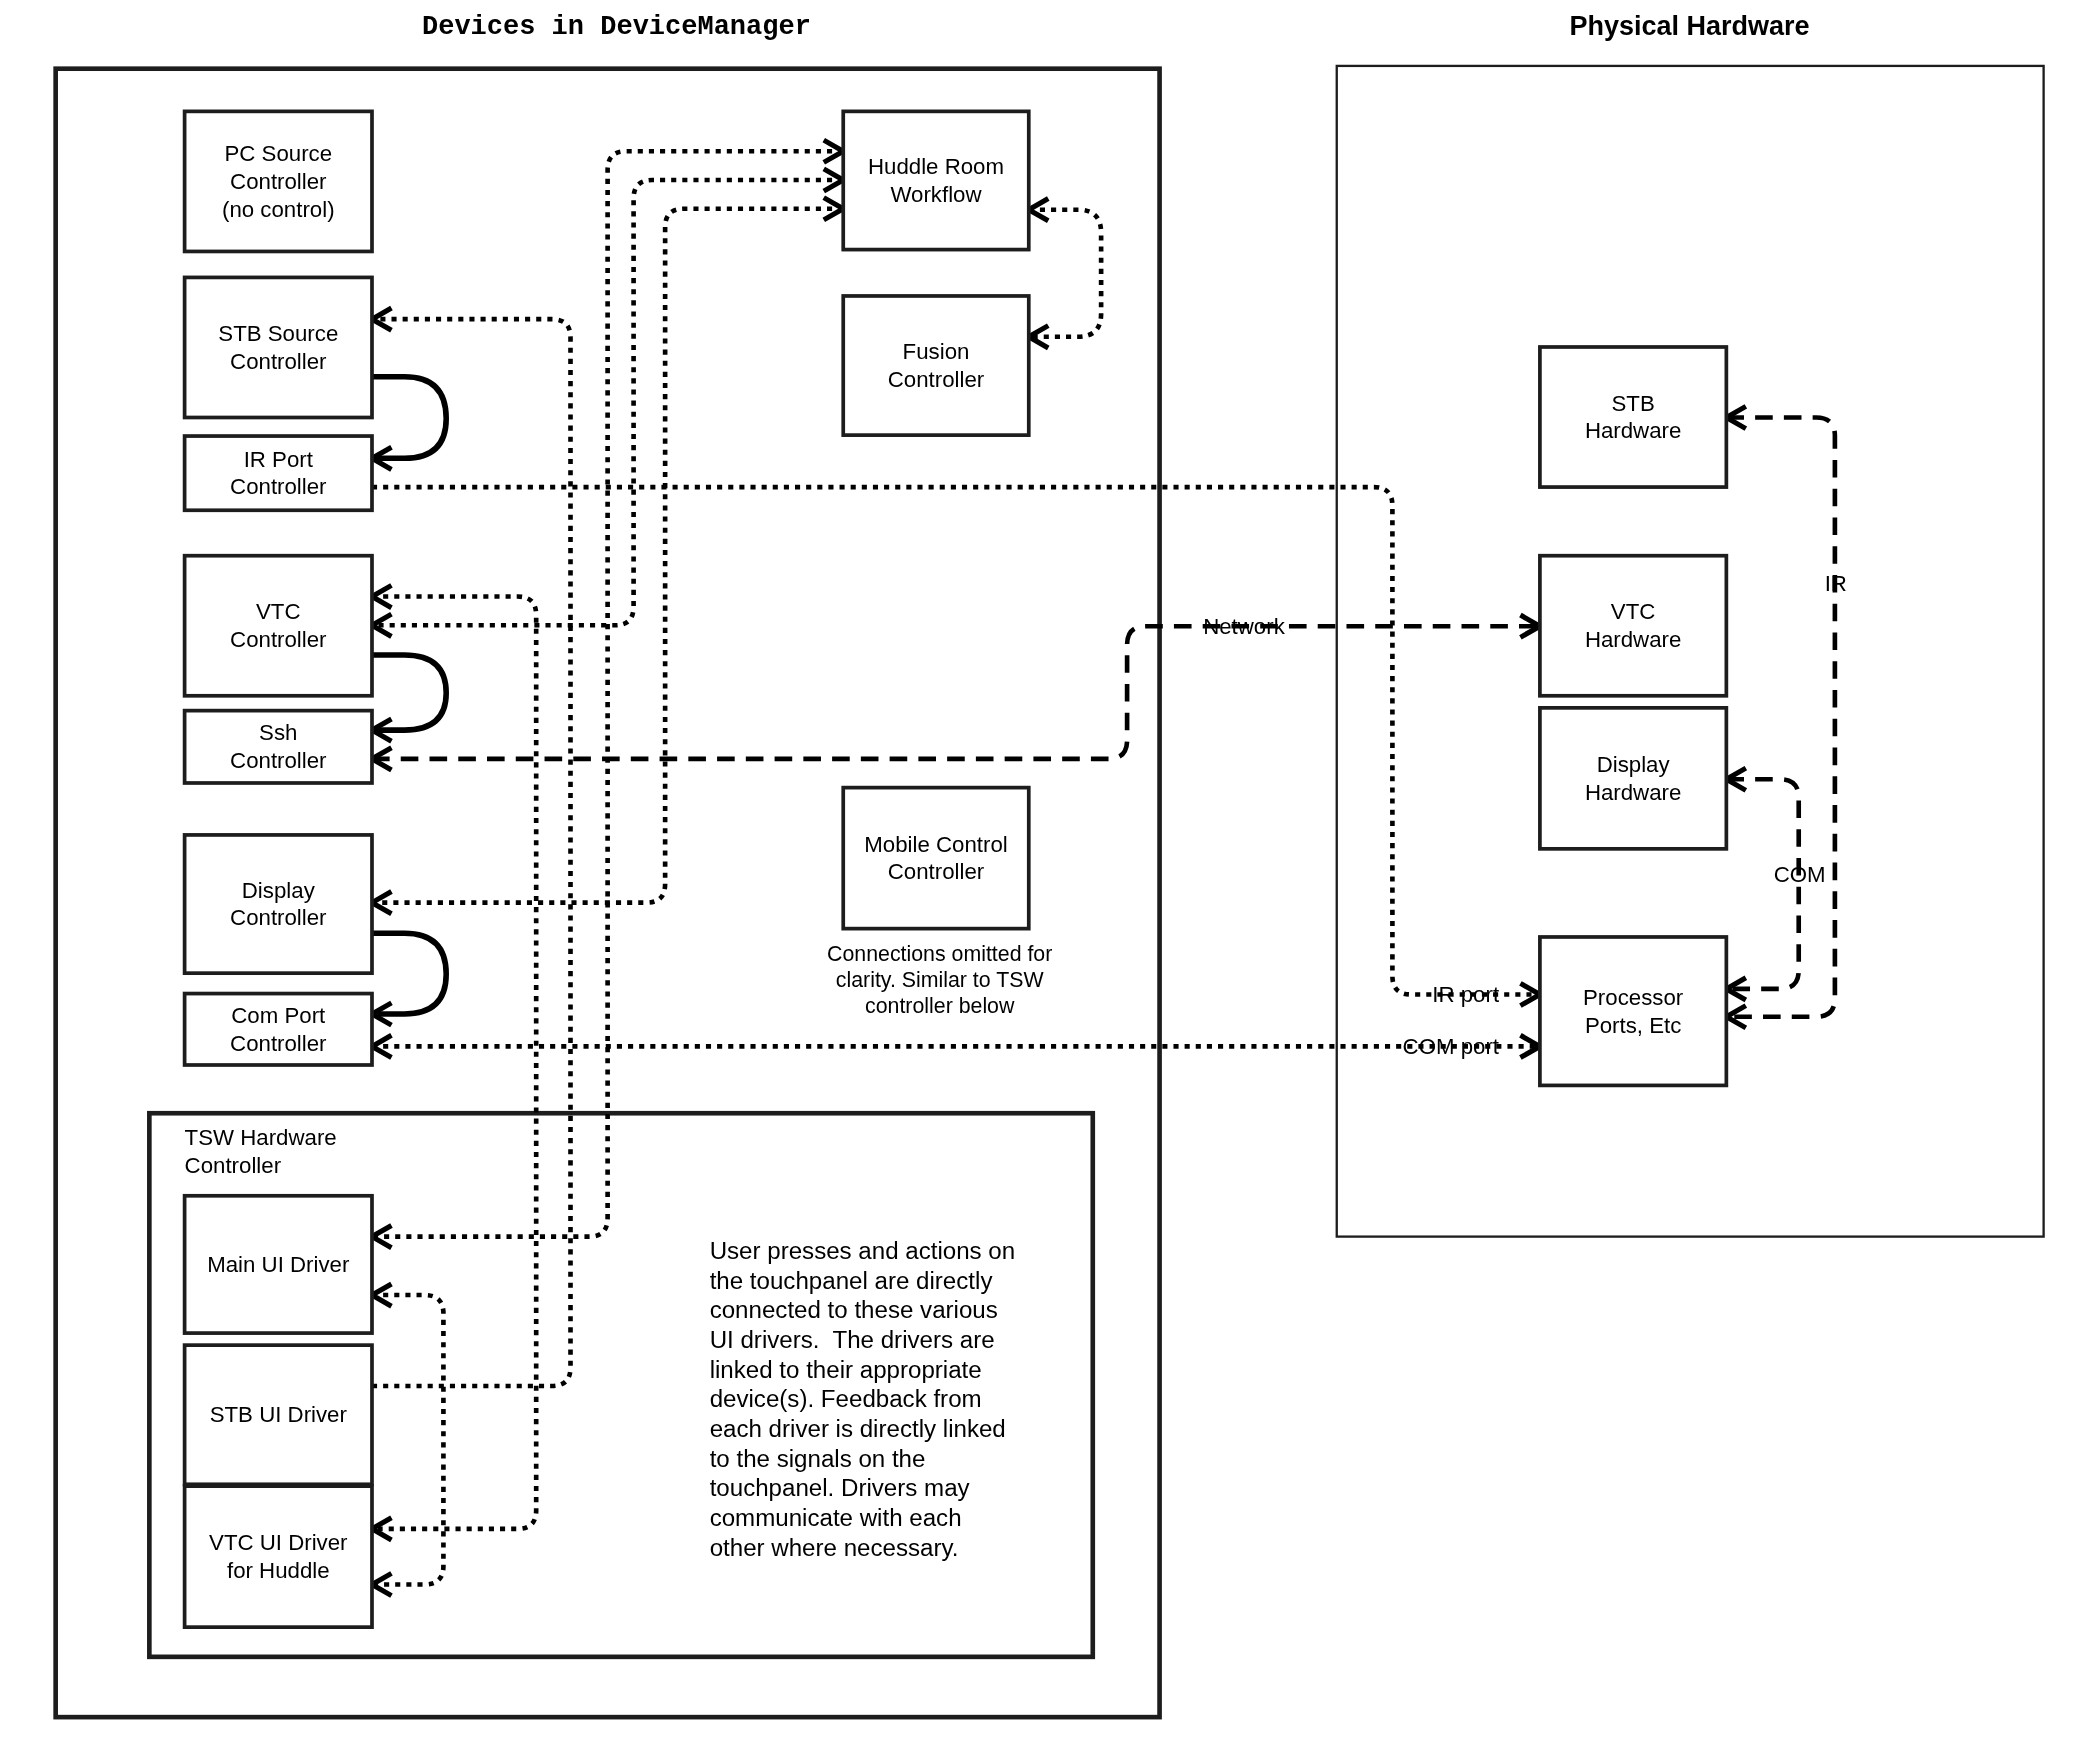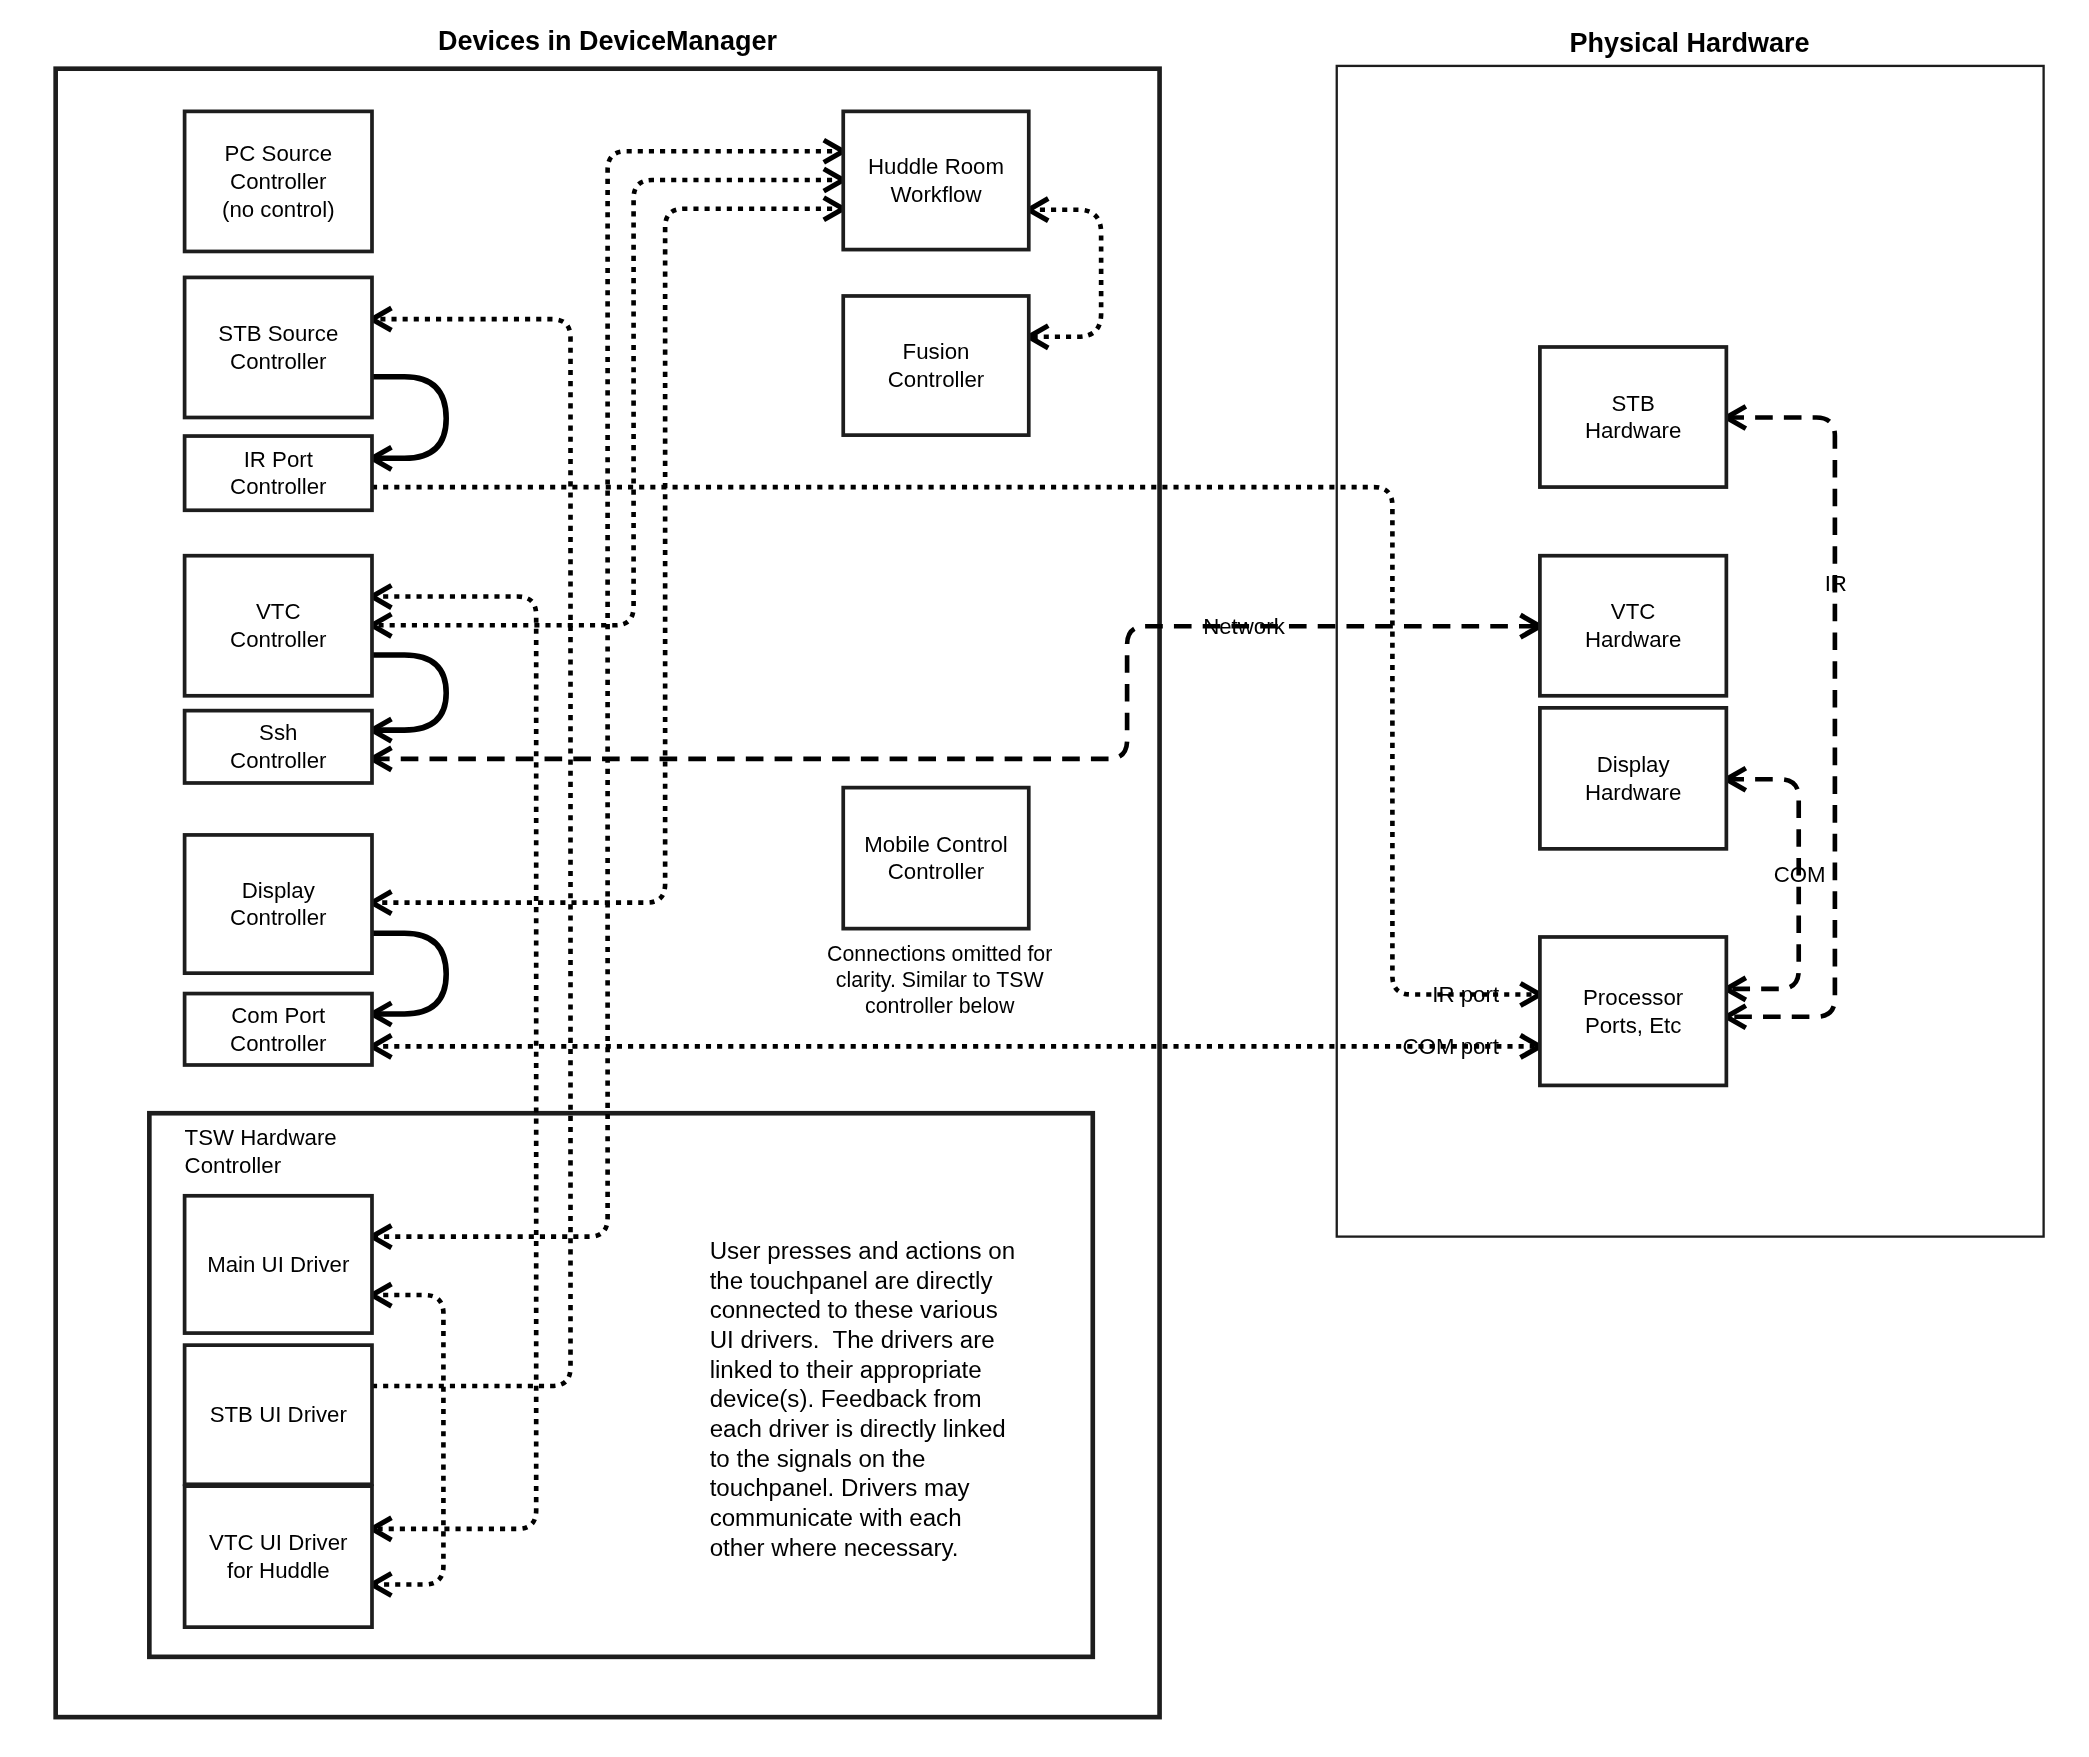--- a/index.html
+++ b/index.html
@@ -94,16 +94,16 @@
       <rect x="1660" y="599" width="201" height="151" class="nodebox"></rect>
       <text x="1760.5" y="0" text-anchor="middle" class="boxlabel"><tspan x="1760.5" y="667.5">VTC</tspan><tspan x="1760.5" y="697.5">Hardware</tspan></text>
       <rect x="1660" y="763" width="201" height="152" class="nodebox"></rect>
       <text x="1760.5" y="0" text-anchor="middle" class="boxlabel"><tspan x="1760.5" y="832">Display</tspan><tspan x="1760.5" y="862">Hardware</tspan></text>
       <rect x="1660" y="1010" width="201" height="160" class="nodebox"></rect>
       <text x="1760.5" y="0" text-anchor="middle" class="boxlabel"><tspan x="1760.5" y="1083">Processor</tspan><tspan x="1760.5" y="1113">Ports, Etc</tspan></text>
       <text x="199" y="0" text-anchor="start" class="ctlabel"><tspan x="199" y="1234">TSW Hardware</tspan><tspan x="199" y="1264">Controller</tspan></text>
       <text x="1013" y="0" text-anchor="middle" class="note"><tspan x="1013" y="1036">Connections omitted for</tspan><tspan x="1013" y="1064">clarity. Similar to TSW</tspan><tspan x="1013" y="1092">controller below</tspan></text>
       <text x="765" y="0" text-anchor="start" class="para"><tspan x="765" y="1357">User presses and actions on</tspan><tspan x="765" y="1389">the touchpanel are directly</tspan><tspan x="765" y="1421">connected to these various</tspan><tspan x="765" y="1453">UI drivers.  The drivers are</tspan><tspan x="765" y="1485">linked to their appropriate</tspan><tspan x="765" y="1517">device(s). Feedback from</tspan><tspan x="765" y="1549">each driver is directly linked</tspan><tspan x="765" y="1581">to the signals on the</tspan><tspan x="765" y="1613">touchpanel. Drivers may</tspan><tspan x="765" y="1645">communicate with each</tspan><tspan x="765" y="1677">other where necessary.</tspan></text>
     </svg>
-  <div class="title" style="left:422px;top:26px;width:371px;">Devices in DeviceManager</div>
-  <div class="title" style="left:1541px;top:28px;width:297px;">Physical Hardware</div>
+  <div class="title" style="left:422px;top:12px;width:371px;font-family:Liberation Mono, monospace;">Devices in DeviceManager</div>
+  <div class="title" style="left:1541px;top:11px;width:297px;">Physical Hardware</div>
 </div>
 
 
 </body></html>

